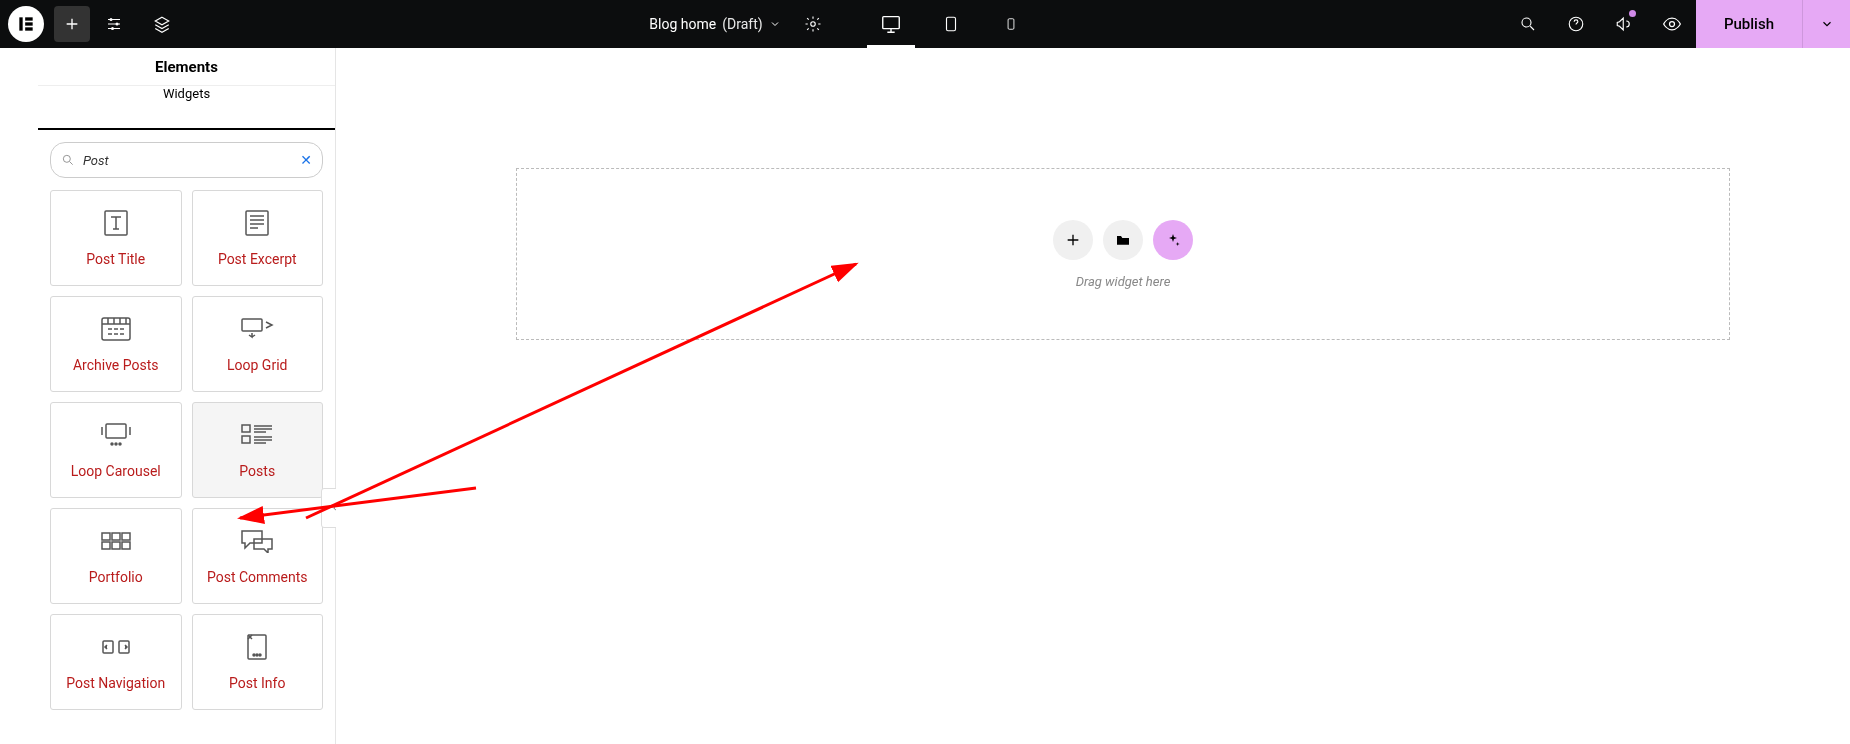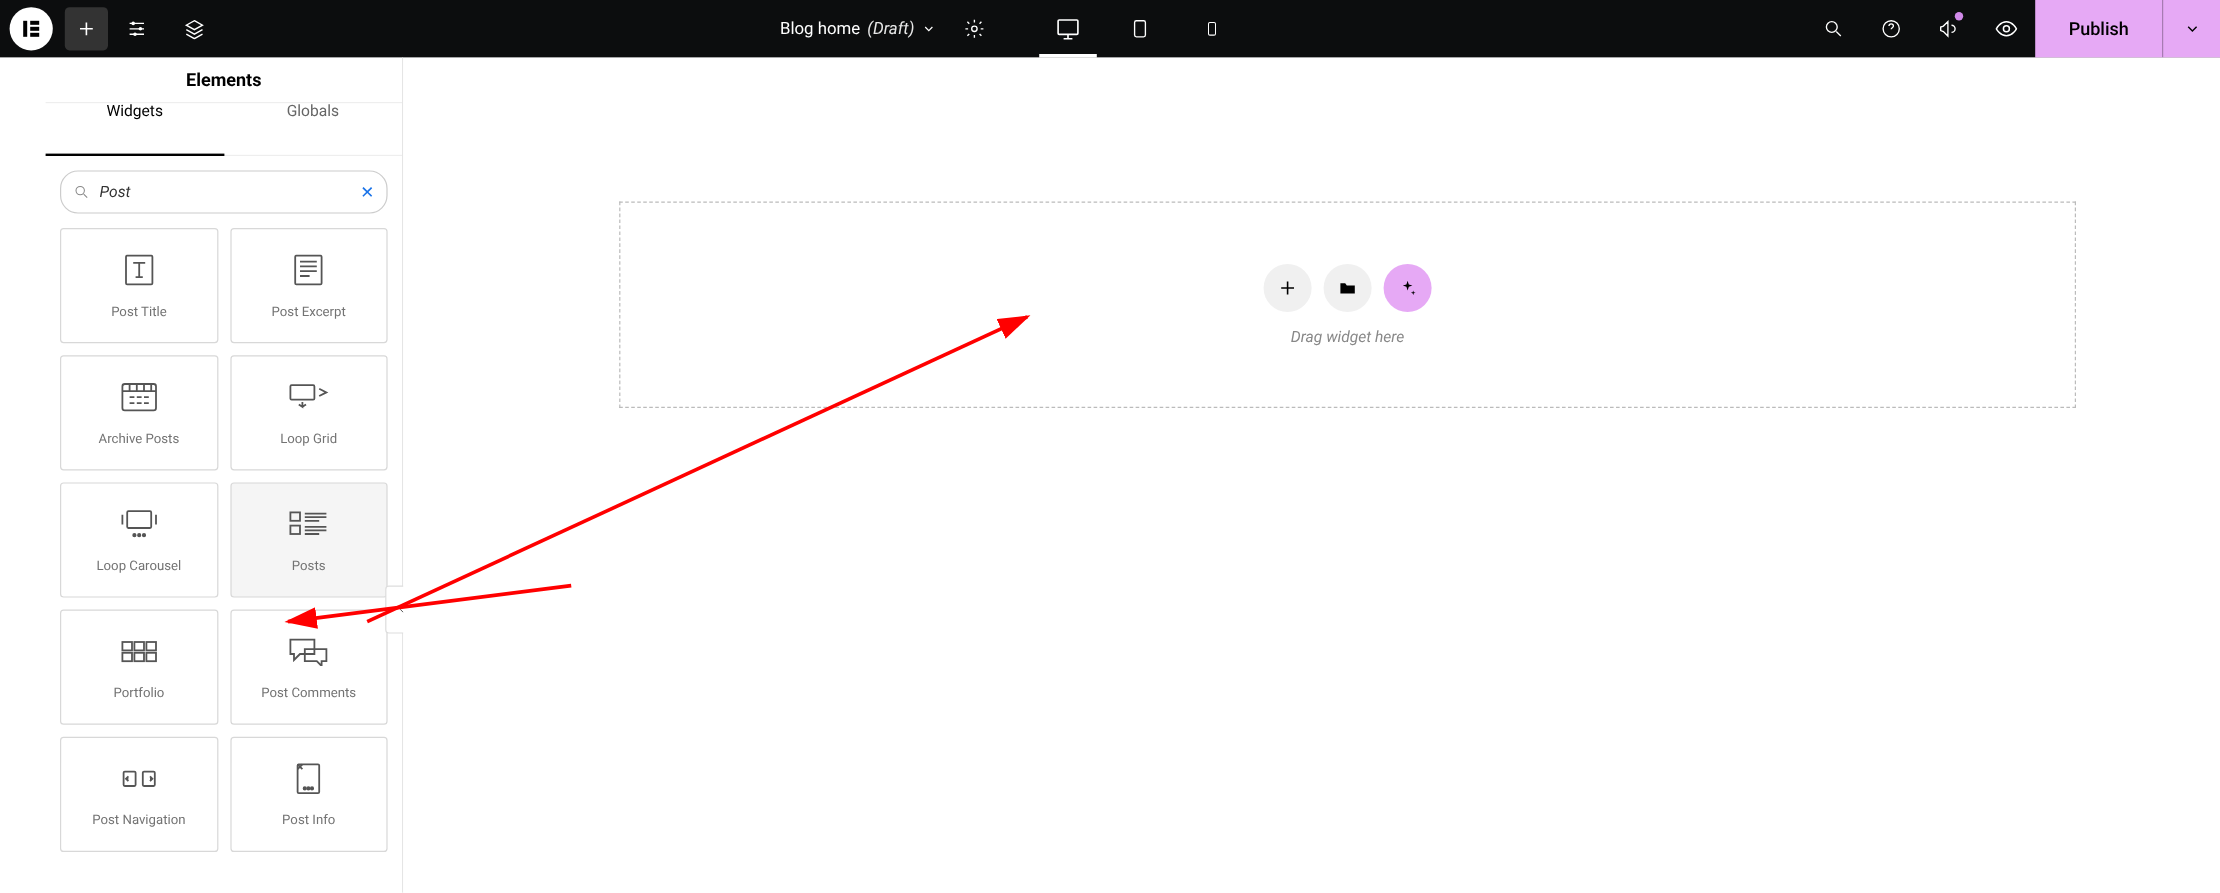--- a/index.html
+++ b/index.html
@@ -8,21 +8,21 @@
 .topbar { height: 48px; background: #0c0d0e; display: flex; align-items: center; color: #fff; gap: 40px; }
 .tb-left { display: flex; align-items: center; gap: 0; }
 .logo-circle { width: 36px; height: 36px; background: #fff; border-radius: 50%; display: flex; align-items: center; justify-content: center; margin-left: 8px; }
 .logo-circle svg { width: 20px; height: 20px; }
 .sq-btn { width: 36px; height: 36px; display: flex; align-items: center; justify-content: center; margin-left: 10px; border-radius: 4px; cursor: pointer; }
 .sq-btn.active { background: #333; }
 .tb-icon { width: 48px; height: 48px; display: flex; align-items: center; justify-content: center; cursor: pointer; }
 .tb-icon svg { width: 18px; height: 18px; }
 .tb-center { flex: 1; display: flex; justify-content: center; align-items: center; gap: 8px; }
 .doc-title { font-size: 14px; display: flex; align-items: center; gap: 6px; cursor: pointer; }
-.doc-title .draft { font-style: italic; opacity: .9; }
+.doc-title .draft { opacity: .9; }
 .devices { display: flex; margin-left: 16px; }
 .dev { width: 60px; height: 48px; display: flex; align-items: center; justify-content: center; cursor: pointer; position: relative; }
 .dev.active::after { content: ""; position: absolute; bottom: 0; left: 6px; right: 6px; height: 3px; background: #fff; }
 .tb-right { display: flex; align-items: center; }
 .tb-r-icon { width: 48px; height: 48px; display: flex; align-items: center; justify-content: center; cursor: pointer; position: relative; }
 .notif-dot { position: absolute; top: 10px; right: 12px; width: 7px; height: 7px; background: #d089e8; border-radius: 50%; }
 .publish-btn { height: 48px; background: #e6a9f5; color: #000; display: flex; align-items: center; padding: 0 28px; font-size: 15px; font-weight: 500; cursor: pointer; }
 .publish-chev { width: 48px; height: 48px; background: #e6a9f5; display: flex; align-items: center; justify-content: center; border-left: 1px solid rgba(0,0,0,.1); cursor: pointer; color: #000; }
 
 .workspace { display: flex; height: calc(100% - 48px); }
@@ -34,21 +34,21 @@
 .tab.active::after { content: ""; position: absolute; bottom: -1px; left: 0; right: 0; height: 2px; background: #000; }
 .search-wrap { padding: 12px; }
 .search-box { height: 36px; border: 1px solid #ccc; border-radius: 15px; display: flex; align-items: center; padding: 0 10px; gap: 8px; }
 .search-box input { flex: 1; border: none; outline: none; font-size: 13px; font-style: italic; color: #333; background: transparent; }
 .search-box .clear { color: #1a73e8; font-size: 14px; cursor: pointer; }
 .widgets-grid { display: grid; grid-template-columns: 1fr 1fr; gap: 10px; padding: 0 12px 12px; }
 .widget-card { height: 96px; border: 1px solid #d8d8d8; border-radius: 3px; display: flex; flex-direction: column; align-items: center; justify-content: center; gap: 14px; cursor: grab; }
 .widget-card.hovered { background: #f5f5f5; }
 .widget-card .w-icon { width: 36px; height: 28px; display: flex; align-items: center; justify-content: center; }
 .widget-card .w-icon svg { stroke: #555; fill: none; stroke-width: 1.5; }
-.widget-card .w-label { font-size: 11px; color: #737373; }
+.widget-card .w-label { font-size: 14px; color: #b91c1c; }
 
 .collapse-handle { position: absolute; top: 440px; right: -14px; width: 28px; height: 40px; background: #fff; border: 1px solid #ddd; border-radius: 3px; display: flex; align-items: center; justify-content: center; cursor: pointer; }
 
 .canvas { flex: 1; position: relative; background: #fff; }
 .drop-zone { position: absolute; left: 180px; right: 120px; top: 120px; height: 172px; border: 1.5px dashed #bbb; display: flex; flex-direction: column; align-items: center; justify-content: center; gap: 14px; }
 .dz-actions { display: flex; gap: 10px; }
 .dz-btn { width: 40px; height: 40px; border-radius: 50%; background: #f0f0f0; display: flex; align-items: center; justify-content: center; cursor: pointer; }
 .dz-btn.ai { background: #e6a9f5; }
 .dz-text { font-size: 13px; color: #888; font-style: italic; }
 
@@ -160,23 +160,20 @@
 
 <div class="workspace">
 
   <div class="sidebar">
     <div class="panel-title">
         <span>Elements</span>
       </div>
     <div class="tabs">
       <div class="tab active">
           <span>Widgets</span>
-        </div>
-      <div class="tab">
-          <span>Globals</span>
         </div>
     </div>
     <div class="search-wrap">
       <div class="search-box">
         <svg width="14" height="14" viewBox="0 0 24 24">
             <circle cx="10" cy="10" r="6" stroke="#888" fill="none" stroke-width="1.5"></circle>
             <path d="M15 15l5 5" stroke="#888" stroke-width="1.5"></path>
           </svg>
         <input type="text" value="Post" placeholder="Search Widget..." style="">
         <span class="clear">✕</span>

